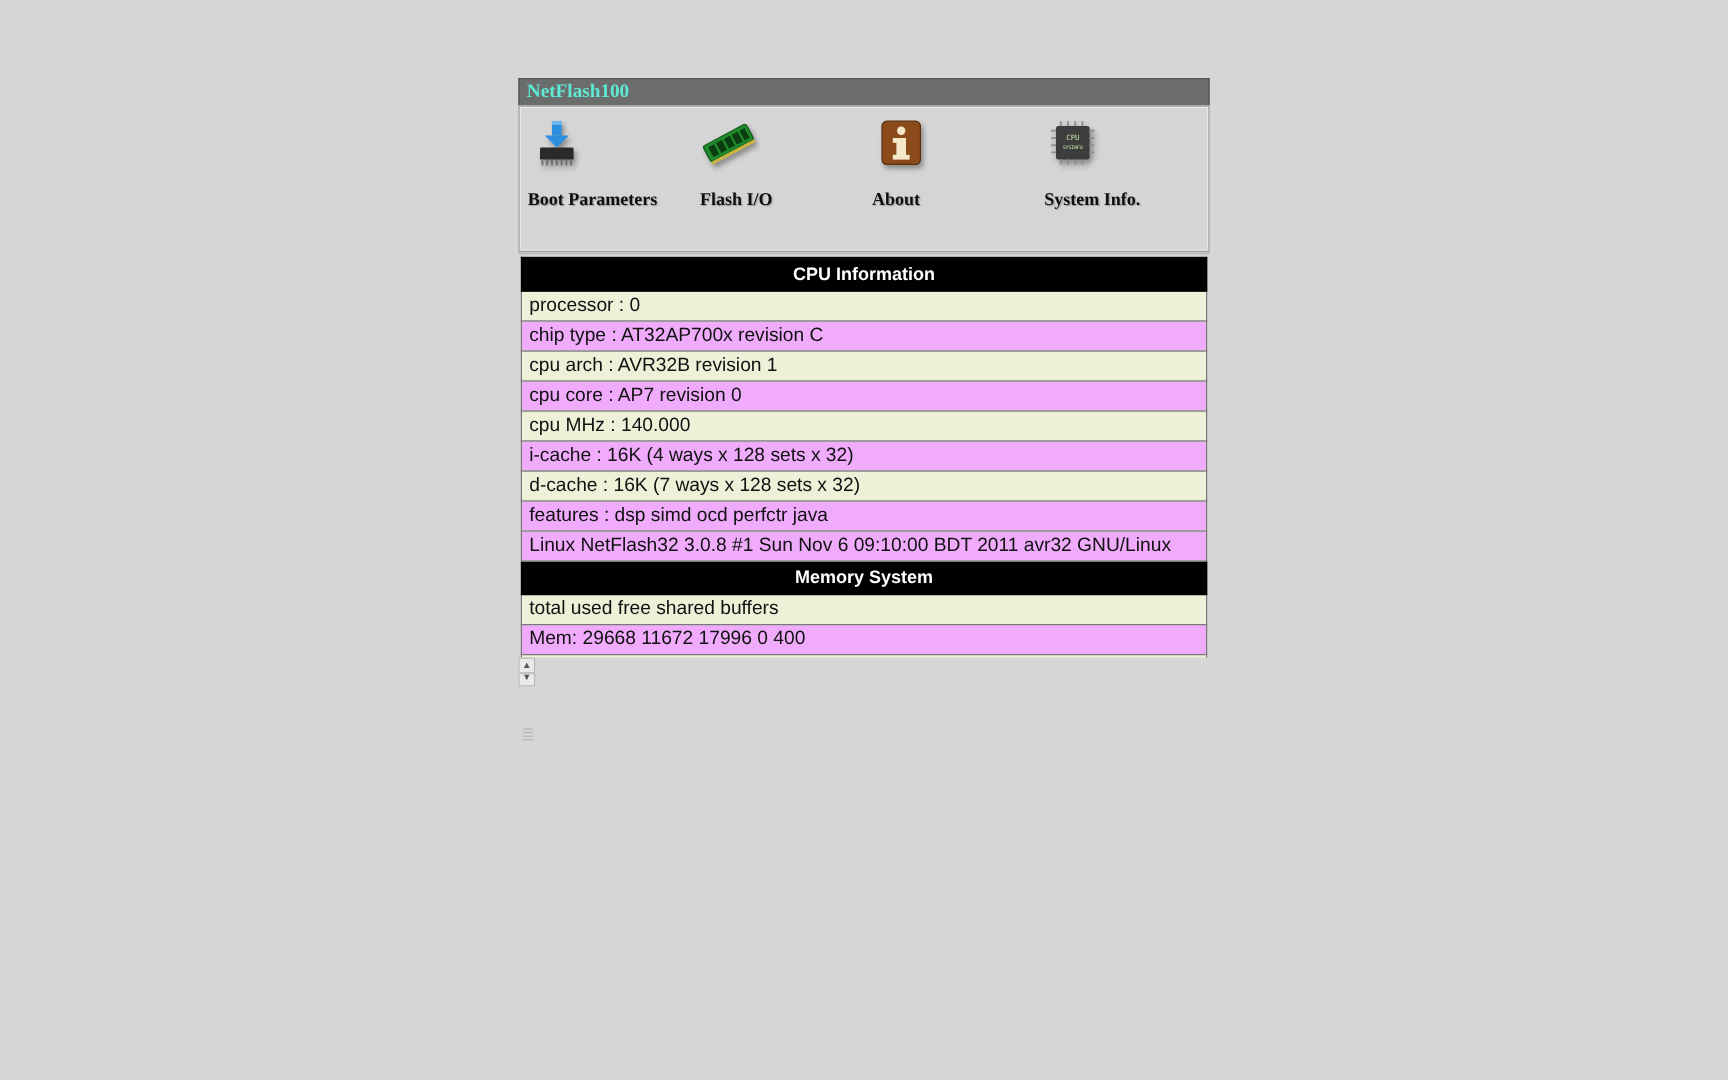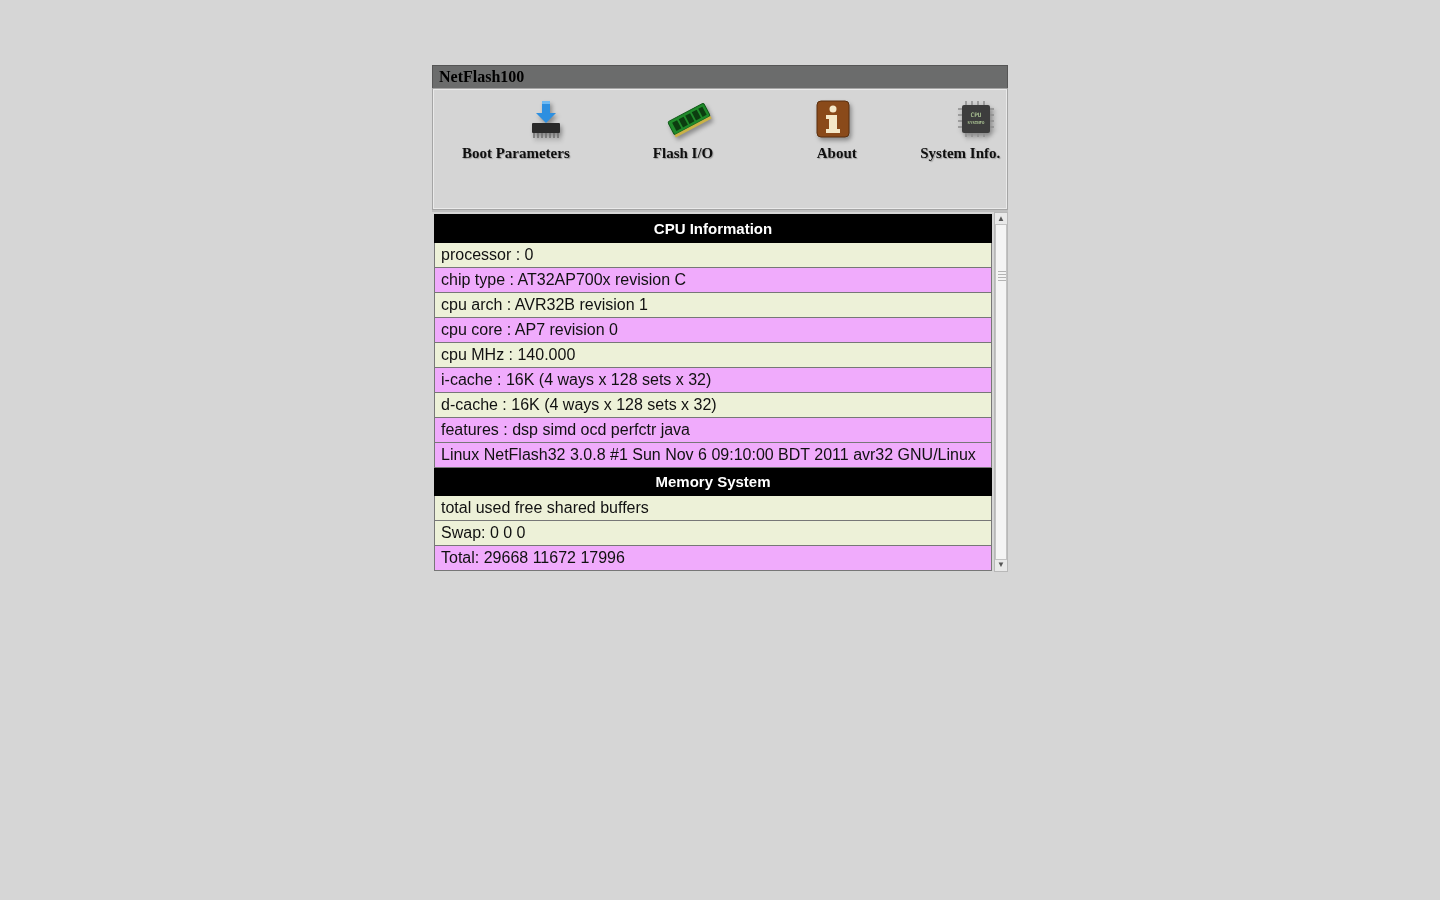--- a/index.html
+++ b/index.html
@@ -11,21 +11,21 @@
     font-family: Arial, Helvetica, sans-serif;
     font-size: 13px;
     color: #111;
   }
   .wrap {
     width: 576px;
     margin: 65px auto 0 auto;
   }
   .titlebar {
     background: #6b6c6c;
-    color: #000000;
+    color: #5eead4;
     font-family: Georgia, 'Times New Roman', serif;
     font-weight: bold;
     font-size: 16px;
     padding: 2px 6px;
     border: 1px solid #555;
     border-bottom: none;
   }
   .toolbar {
     background: #d5d5d5;
     border: 1px solid #a5a5a5;
@@ -33,24 +33,25 @@
     height: 114px;
     display: flex;
     align-items: flex-start;
     padding-top: 6px;
     justify-content: space-around;
     box-shadow: inset 0 0 0 1px #eaeaea;
   }
   .nav-item {
     display: flex;
     flex-direction: column;
-    align-items: flex-end;
+    align-items: flex-start;
     cursor: pointer;
     user-select: none;
     width: 130px;
+    gap: 14px;
   }
   .nav-icon-box {
     width: 48px;
     height: 48px;
     display: flex;
     align-items: center;
     justify-content: center;
     filter: drop-shadow(2px 3px 2px rgba(0,0,0,0.35));
   }
   .nav-label {
@@ -61,20 +62,21 @@
     margin-top: 2px;
     text-shadow: 1px 1px 1px rgba(0,0,0,0.25);
   }
 
   
   .content-area {
     display: flex;
     border-top: 2px solid #bfbfbf;
     height: 360px;
     background: #d6d6d6;
+    flex-direction: column;
   }
   .content-main {
     flex: 1;
     padding: 2px 2px 2px 2px;
     overflow: hidden;
   }
   .scrollbar {
     width: 14px;
     background: #e9e9e9;
     border: 1px solid #b8b8b8;
@@ -268,35 +270,38 @@
         <tr class="row-dark">
               <td>cpu core : AP7 revision 0</td>
             </tr>
         <tr class="row-light">
               <td>cpu MHz : 140.000</td>
             </tr>
         <tr class="row-dark">
               <td>i-cache : 16K (4 ways x 128 sets x 32)</td>
             </tr>
         <tr class="row-light">
-              <td>d-cache : 16K (4 ways x 128 sets x 32)</td>
+              <td>d-cache : 16K (7 ways x 128 sets x 32)</td>
             </tr>
         <tr class="row-dark">
               <td>features : dsp simd ocd perfctr java</td>
             </tr>
 
         <tr class="row-dark">
               <td>Linux NetFlash32 3.0.8 #1 Sun Nov 6 09:10:00 BDT 2011 avr32 GNU/Linux</td>
             </tr>
 
         <tr>
               <th>Memory System</th>
             </tr>
         <tr class="row-light">
               <td>total used free shared buffers</td>
+            </tr>
+        <tr class="row-dark">
+              <td>Mem: 29668 11672 17996 0 400</td>
             </tr>
         <tr class="row-light">
               <td>Swap: 0 0 0</td>
             </tr>
         <tr class="row-dark">
               <td>Total: 29668 11672 17996</td>
             </tr>
       </tbody>
         </table>
     </div>

